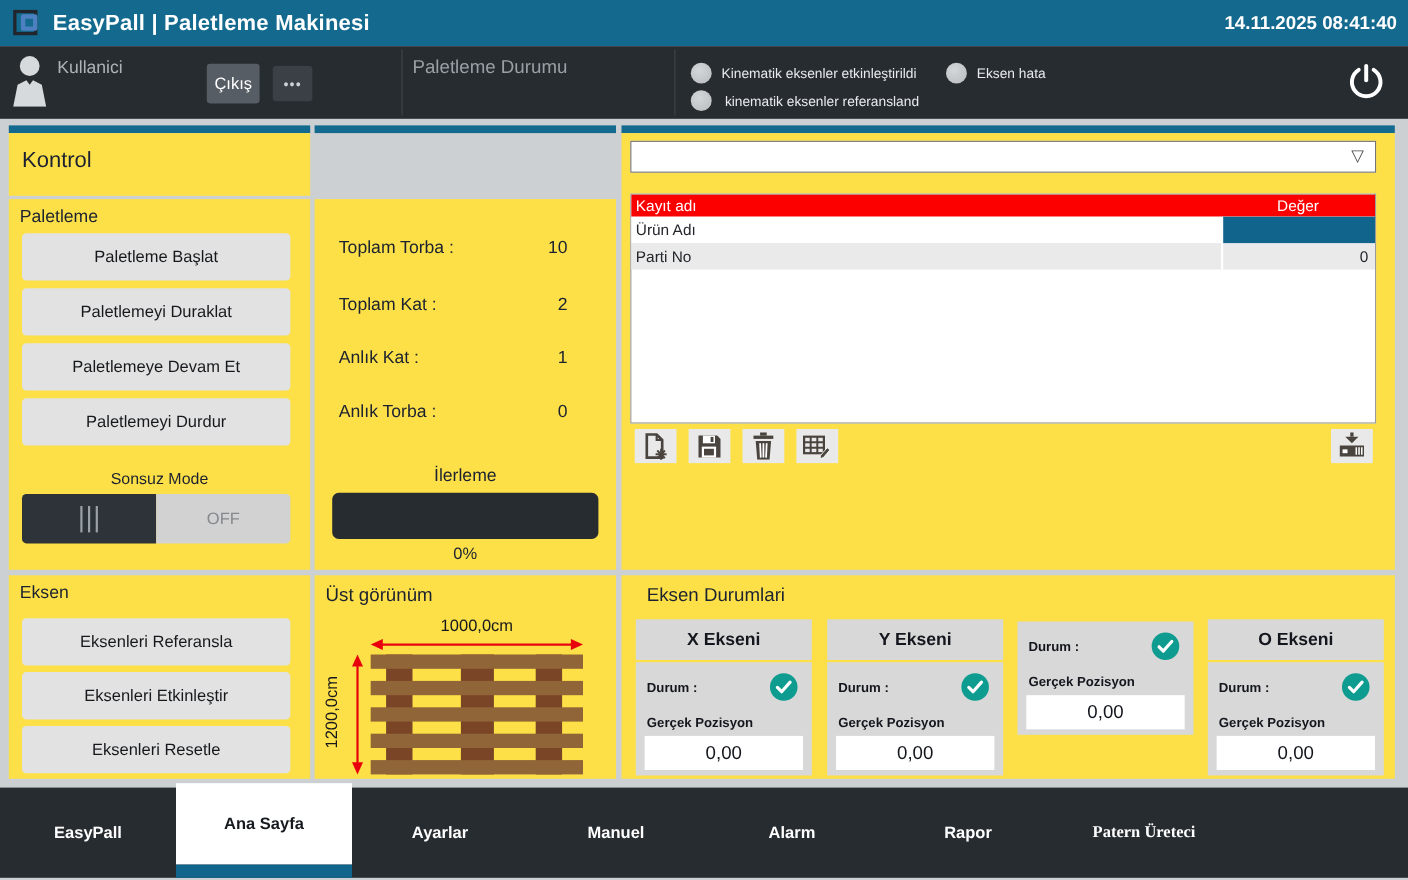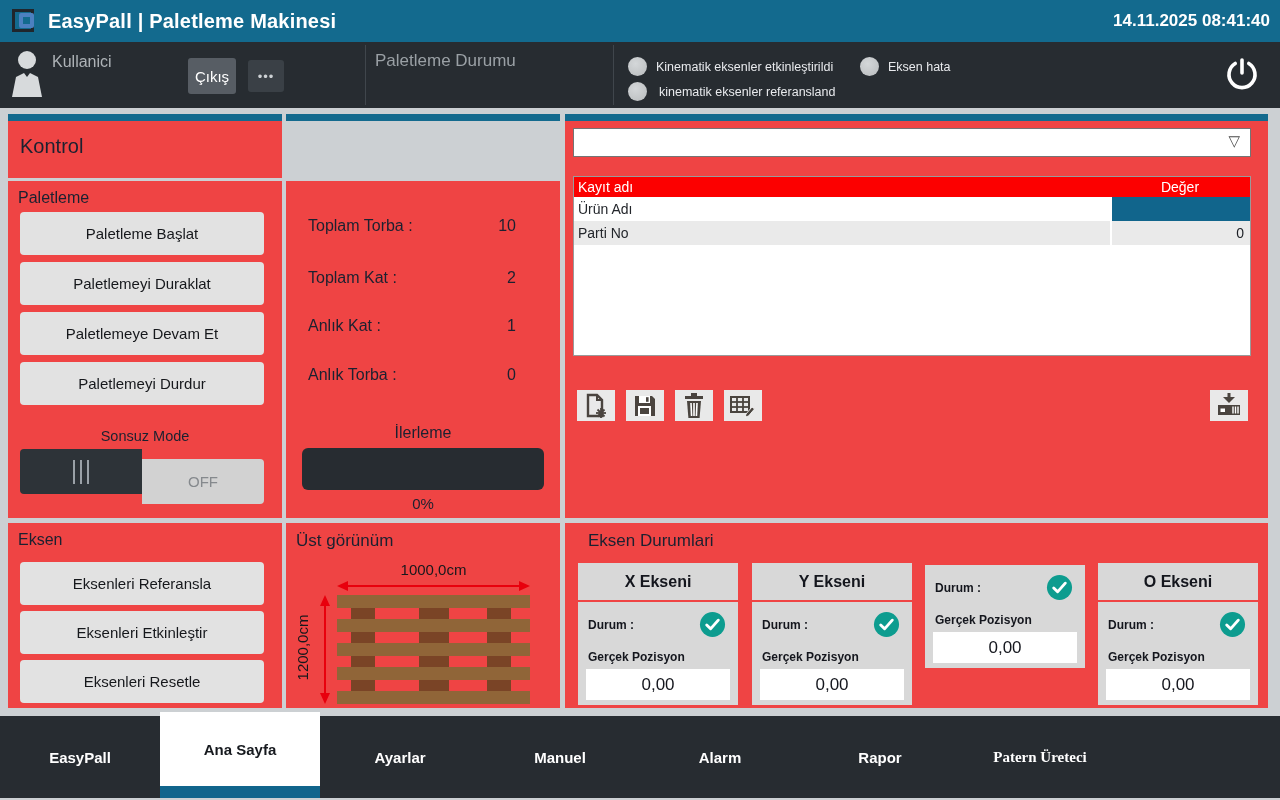--- a/index.html
+++ b/index.html
@@ -26,55 +26,55 @@
               color:#cdd1d4; border:none; border-radius:3px; font-size:13px; letter-spacing:1px; font-family:inherit; }
   .hdr-div { position:absolute; top:3px; bottom:3px; width:1px; background:#40464c; }
   .status-title { position:absolute; left:375px; top:9px; font-size:17px; color:#9aa0a5; }
   .ind-dot { position:absolute; width:19px; height:19px; border-radius:50%;
              background:radial-gradient(circle at 40% 35%, #d4d7d9, #b8bbbd); }
   .ind-label { position:absolute; font-size:12.5px; color:#e8eaed; }
   .power-btn { position:absolute; left:1222px; top:10px; width:44px; height:46px; background:none; border:none; }
 
   
   .cap { position:absolute; height:7px; background:#136a8e; }
-  .panel { position:absolute; background:#ef4444; }
+  .panel { position:absolute; background:#fde047; }
   .panel-title { position:absolute; left:12px; top:14px; font-size:20px; color:#1b2130; }
   .section-label { position:absolute; left:10px; top:8px; font-size:16px; color:#1b2130; }
   .ctl-btn { position:absolute; left:12px; width:244px; height:43px; background:#e2e2e2; border:none;
              border-radius:4px; font-size:15px; color:#16181c; font-family:inherit; }
 
   
   .toggle-label { position:absolute; left:0; width:100%; top:247px; text-align:center; font-size:14.5px; color:#1b2130; }
   .toggle { position:absolute; left:12px; top:268px; width:244px; height:45px; display:flex; cursor:pointer; }
   .toggle .knob { width:122px; height:45px; background:#2d3338; border-radius:4px 0 0 4px;
                   display:flex; align-items:center; justify-content:center; gap:5px; }
   .toggle .knob i { width:2px; height:24px; background:#9aa1a7; }
   .toggle .state { width:122px; height:45px; background:#d2d2d2; border-radius:0 4px 4px 0;
-                   display:flex; align-items:center; justify-content:center; font-size:15px; color:#85898d;margin-top:10px; }
+                   display:flex; align-items:center; justify-content:center; font-size:15px; color:#85898d; }
 
   
   .info-row-label { position:absolute; left:22px; font-size:16px; color:#1b2130; }
   .info-row-value { position:absolute; left:160px; width:70px; text-align:right; font-size:16px; color:#1b2130; }
   .progress-title { position:absolute; left:0; width:100%; top:243px; text-align:center; font-size:16px; color:#1b2130; }
   .progress-track { position:absolute; left:16px; top:267px; width:242px; height:42px; background:#272c31; border-radius:6px; }
   .progress-pct { position:absolute; left:0; width:100%; top:314px; text-align:center; font-size:15px; color:#1b2130; }
 
   
   .dim-w { position:absolute; left:51px; width:193px; top:38px; text-align:center; font-size:15px; color:#16181c; }
   .dim-h { position:absolute; left:-39px; top:116px; width:110px; text-align:center; font-size:15px; color:#16181c;
            transform:rotate(-90deg); }
   .pallet { position:absolute; left:51px; top:72px; width:193px; height:109px; }
   .stringer { position:absolute; top:0; bottom:0; background:#7a4426; }
   .plank { position:absolute; left:0; width:193px; height:13px; background:#906538; }
 
   
   .combo { position:absolute; left:8px; top:7px; width:678px; height:29px; background:#fff;
            border:1px solid #747474; cursor:pointer; }
   .combo .tri { position:absolute; right:10px; top:3px; font-size:15px; color:#4a4a4a; }
-  .rec-table { position:absolute; left:8px; top:55px; width:678px; height:180px; border:1px solid #9a9a9a; background:#fff; }
+  .rec-table { position:absolute; left:8px; top:55px; width:678px; height:209px; border:1px solid #9a9a9a; background:#fff; }
   .tbl-head { display:flex; height:20px; background:#fc0000; color:#fff; font-size:14px; align-items:center; }
   .tbl-head .c1 { width:536px; padding-left:4px; }
   .tbl-head .c2 { width:140px; text-align:center; }
   .tbl-row { display:flex; height:24px; font-size:14px; align-items:stretch; }
   .tbl-row .c1 { width:536px; padding-left:4px; display:flex; align-items:center; color:#23262b; }
   .tbl-row .c2 { width:140px; border-left:2px solid #fff; display:flex; align-items:center; justify-content:flex-end; padding-right:6px; color:#1b1e24; }
   .row-a { background:#fff; } .row-b { background:#eaeaea; }
   .cell-selected { background:#11658c; }
 
   .tool-btn { position:absolute; top:269px; width:38px; height:31px; background:#e9e9e9; border:none;

